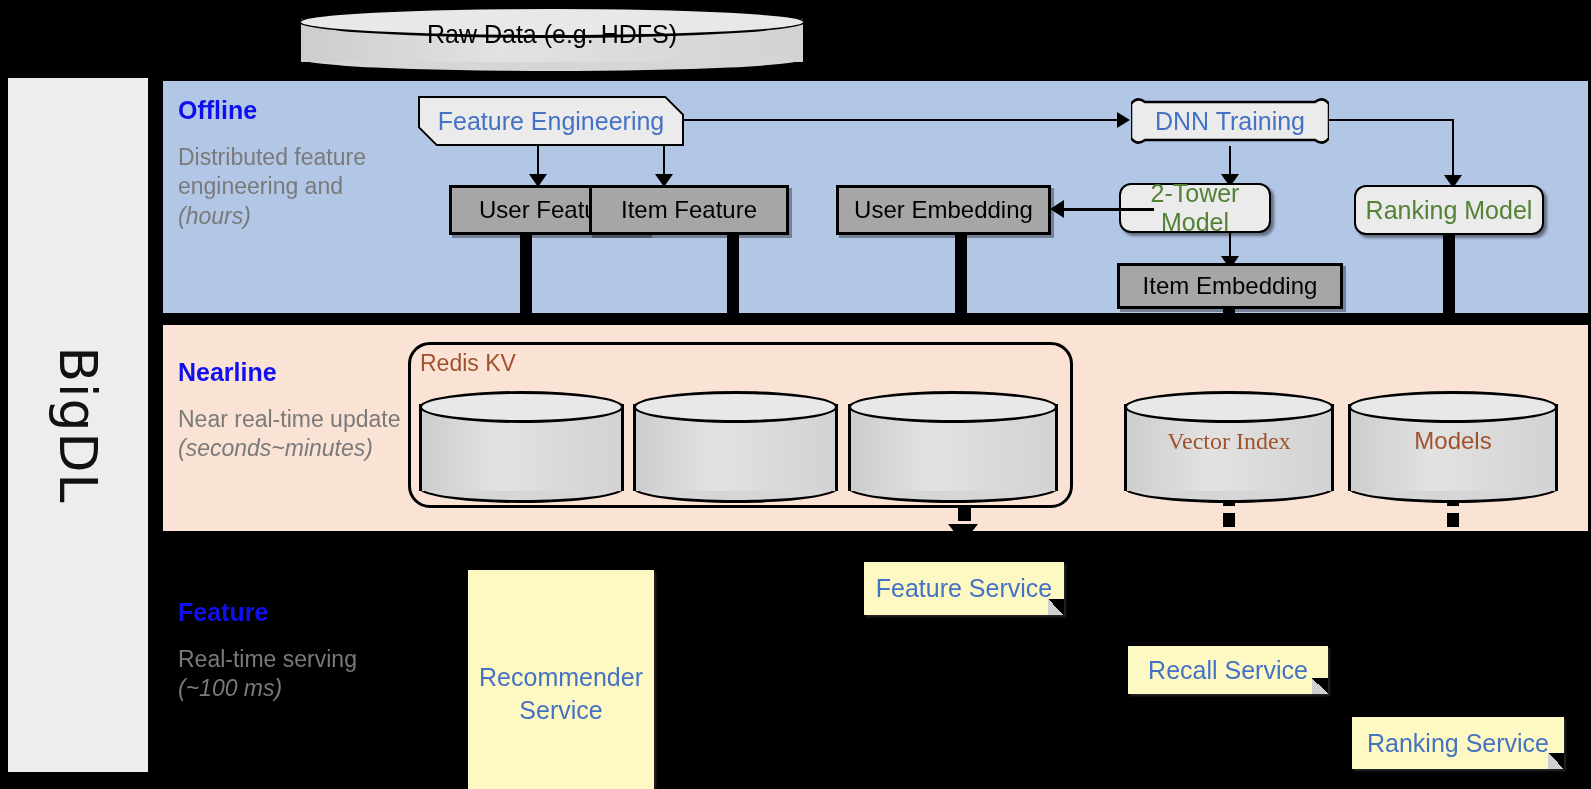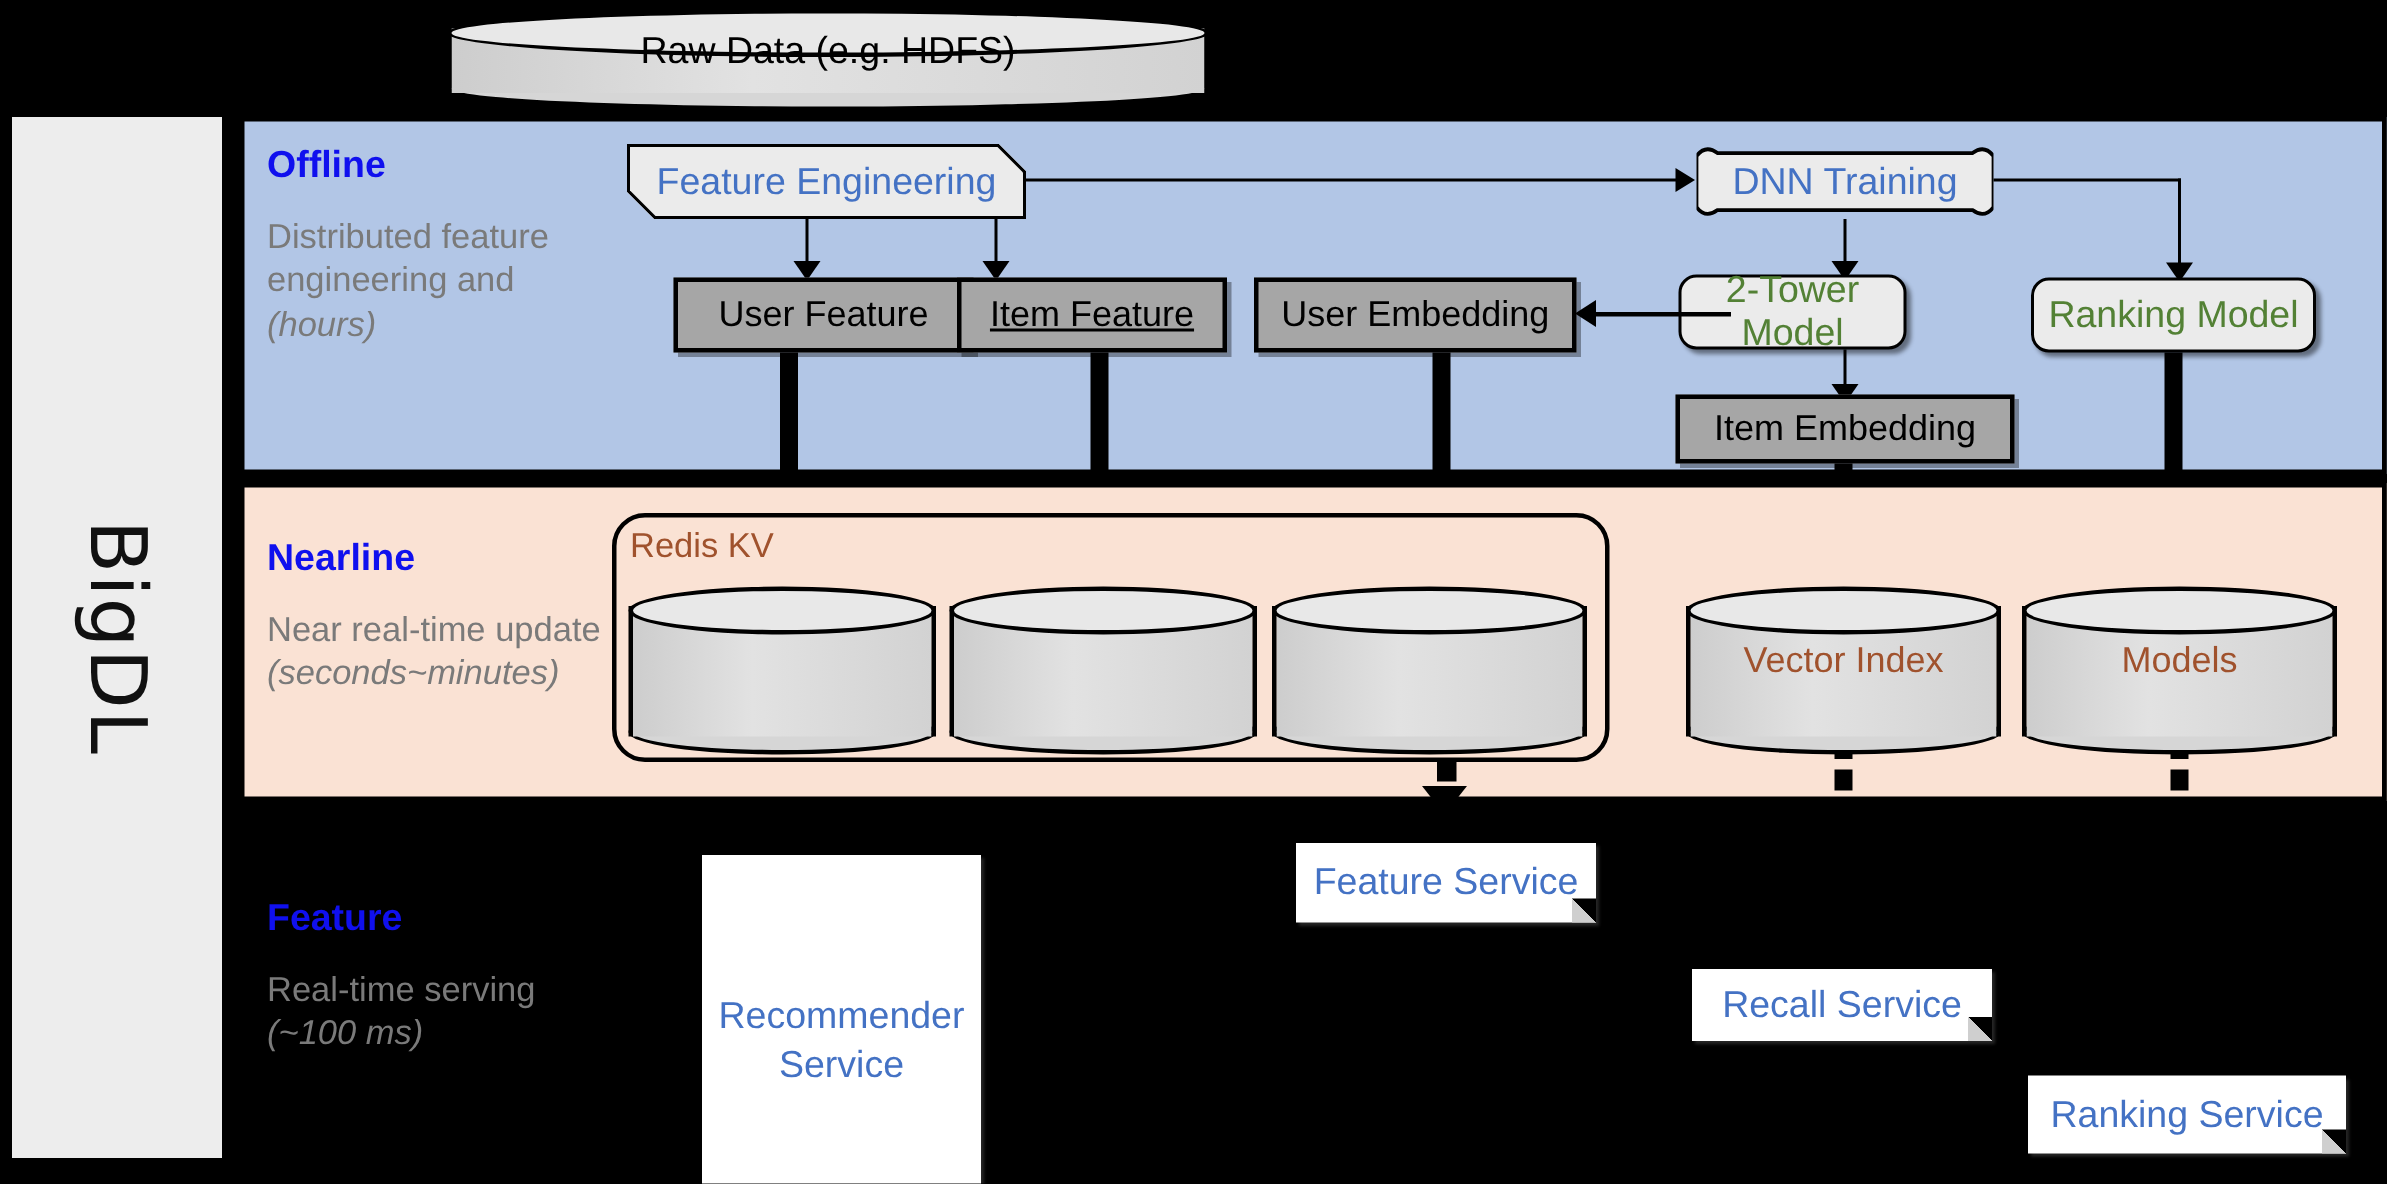--- a/index.html
+++ b/index.html
@@ -60,21 +60,21 @@
              background:linear-gradient(to right,#cdcdcd,#e2e2e2 40%,#d2d2d2);
              border-left:3px solid #000;border-right:3px solid #000;z-index:2;}
   .cyl .lbl{position:absolute;left:0;right:0;top:0;bottom:0;display:flex;
              align-items:center;justify-content:center;z-index:4;font-size:24px;color:#a0522d;}
 
   
   #redis-kv{left:408px;top:342px;width:665px;height:166px;border:3px solid #000;border-radius:22px;}
   #redis-kv-label{position:absolute;left:420px;top:350px;font-size:23px;color:#a0522d;z-index:6;}
 
   
-  .note{position:absolute;background:#ffffff;color:#4472c4;font-size:25px;
+  .note{position:absolute;background:#fef9c3;color:#4472c4;font-size:25px;
         display:flex;align-items:center;justify-content:center;text-align:center;
         box-shadow:2px 2px 2px rgba(255,255,255,.15);}
   .note .fold{position:absolute;right:0;bottom:0;width:16px;height:16px;
         background:linear-gradient(225deg,#000 0 50%,#cfcfcf 50% 100%);}
 
   
   .aline{position:absolute;background:#000;}
   .ahead-down{position:absolute;width:0;height:0;border-left:9px solid transparent;
         border-right:9px solid transparent;border-top:13px solid #000;}
   .ahead-down.fat{border-left-width:15px;border-right-width:15px;border-top-width:19px;}
@@ -134,21 +134,21 @@
   <div class="aline" style="left:1229px;top:146px;width:2px;height:32px;"></div>
   <div class="ahead-down" style="left:1221px;top:174px;"></div>
 
   <div class="aline" style="left:1329px;top:119px;width:125px;height:2px;"></div>
   <div class="aline" style="left:1452px;top:119px;width:2px;height:60px;"></div>
   <div class="ahead-down" style="left:1444px;top:175px;"></div>
 
   <div class="node gray-box" style="left:418px;top:185px;width:200px;height:50px;margin-left:31px;">
     <span>User Feature</span>
   </div>
-  <div class="node gray-box" style="left:638px;top:185px;width:180px;height:50px;text-decoration:underline;">
+  <div class="node gray-box" style="left:589px;top:185px;width:200px;height:50px;">
     <span>Item Feature</span>
   </div>
   <div class="node gray-box" style="left:836px;top:185px;width:215px;height:50px;">
     <span>User Embedding</span>
   </div>
 
   <div class="node proc-box rounded-box" style="left:1119px;top:183px;width:152px;height:50px;">
     <span class="proc-green">2-Tower Model</span>
   </div>
 
@@ -202,21 +202,21 @@
     <div class="top"></div>
     <div class="lbl"></div>
   </div>
   <div class="cyl" style="left:848px;top:391px;width:210px;height:100px;">
     <div class="bot"></div>
     <div class="side"></div>
     <div class="top"></div>
     <div class="lbl"></div>
   </div>
 
-  <div class="cyl" style="left:1124px;top:391px;width:210px;height:100px;">
+  <div class="cyl" style="left:1124px;top:391px;width:210px;height:100px;font-family:Liberation Serif, serif;">
     <div class="bot"></div>
     <div class="side"></div>
     <div class="top"></div>
     <div class="lbl">Vector Index</div>
   </div>
   <div class="cyl" style="left:1348px;top:391px;width:210px;height:100px;">
     <div class="bot"></div>
     <div class="side"></div>
     <div class="top"></div>
     <div class="lbl">Models</div>

